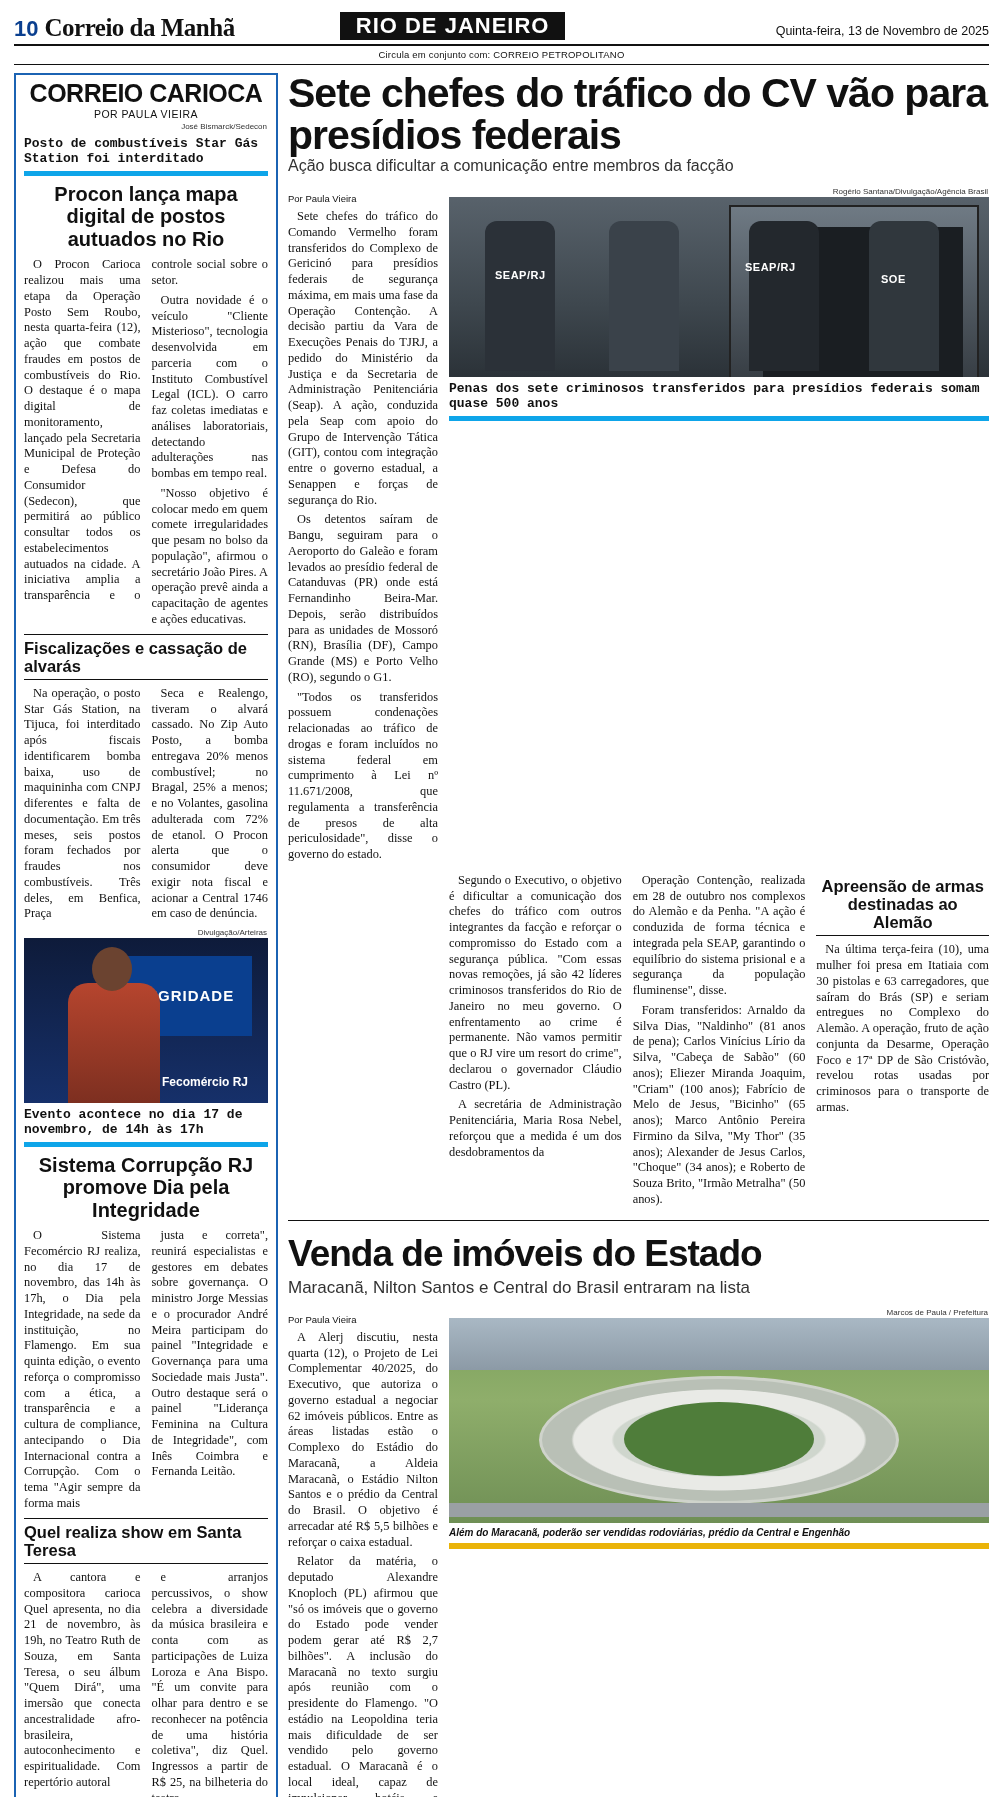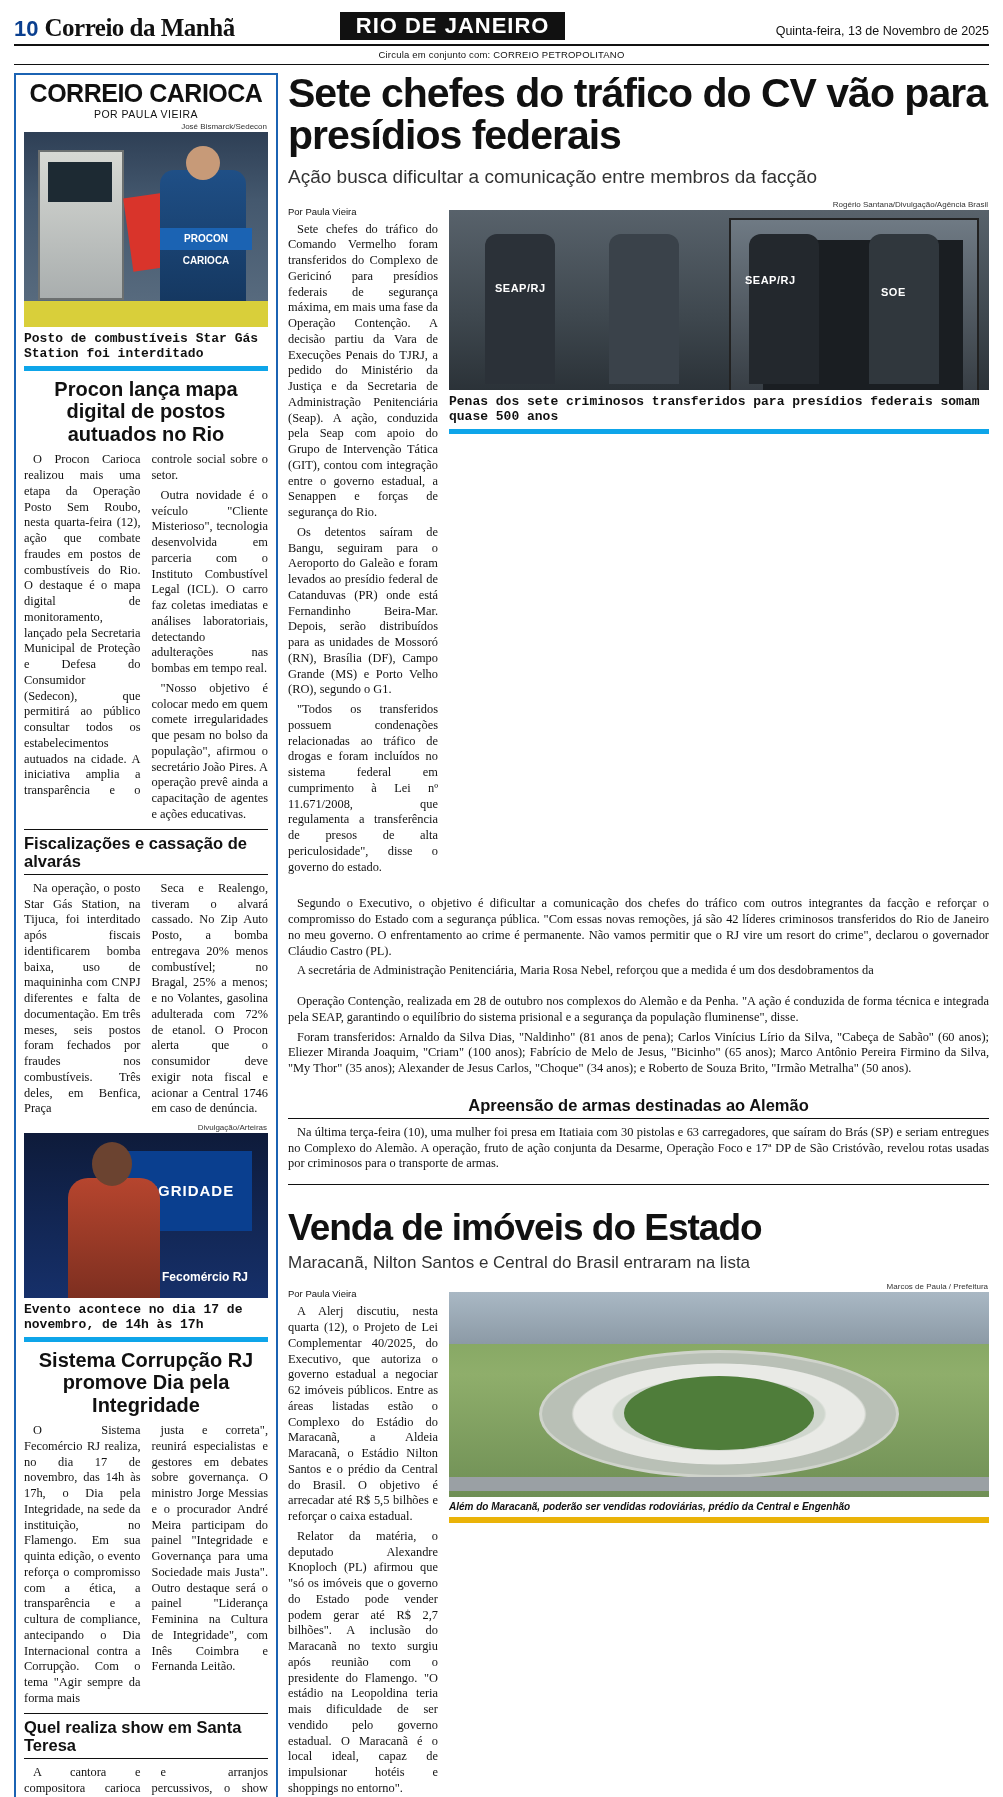--- a/index.html
+++ b/index.html
@@ -77,22 +77,22 @@
     padding:4px 0 4px 0; margin:6px 0 6px 0; line-height:1.1; color:#111;
   }
   .subhead.center { text-align:center; }
 
   
   .main-headline {
     font-family:"Liberation Sans", sans-serif; font-weight:bold;
     font-size:41px; line-height:1.02; letter-spacing:-1px; color:#111; margin:0;
   }
   .main-sub {
-    font-family:"Liberation Sans", sans-serif; font-size:19px; color:#333;
-    margin-top:9px; line-height:1.15;
+    font-family:"Liberation Sans", sans-serif; font-size:16px; color:#333;
+    line-height:1.15;
   }
   .byline {
     font-family:"Liberation Sans", sans-serif; font-size:9.5px; color:#111;
     margin:8px 0 5px 0;
   }
   .cols3 { display:flex; gap:11px; }
   .c { flex:1; }
   .hr-thin { border-top:1px solid #111; margin:8px 0 0 0; }
 
   .headline-m {
@@ -176,31 +176,20 @@
 
   <div class="grid">
 
     <div class="col-left">
 
       <div class="carioca-box">
         <div class="carioca-title">CORREIO CARIOCA</div>
         <div class="carioca-sub">POR PAULA VIEIRA</div>
 
         <div class="credit">José Bismarck/Sedecon</div>
-        <div class="ph ph-gas photo">
-          <div class="pump"></div>
-          <div class="pumpscreen"></div>
-          <div class="redlabel"></div>
-          <div class="person"></div>
-          <div class="head"></div>
-          <div class="badge">
-              <span>PROCON CARIOCA</span>
-            </div>
-          <div class="yellow"></div>
-        </div>
         <div class="cap">Posto de combustíveis Star Gás Station foi interditado</div>
 
         <div class="headline-s">Procon lança mapa digital de postos autuados no Rio</div>
 
         <div class="two-col">
           <p>O Procon Carioca realizou mais uma etapa da Operação Posto Sem Roubo, nesta quarta-feira (12), ação que combate fraudes em postos de combustíveis do Rio. O destaque é o mapa digital de monitoramento, lançado pela Secretaria Municipal de Proteção e Defesa do Consumidor (Sedecon), que permitirá ao público consultar todos os estabelecimentos autuados na cidade. A iniciativa amplia a transparência e o controle social sobre o setor.</p>
           <p>Outra novidade é o veículo "Cliente Misterioso", tecnologia desenvolvida em parceria com o Instituto Combustível Legal (ICL). O carro faz coletas imediatas e análises laboratoriais, detectando adulterações nas bombas em tempo real.</p>
           <p>"Nosso objetivo é colocar medo em quem comete irregularidades que pesam no bolso da população", afirmou o secretário João Pires. A operação prevê ainda a capacitação de agentes e ações educativas.</p>
         </div>
 
@@ -261,21 +250,21 @@
             <div class="agent a3"></div>
             <div class="agent a4"></div>
             <div class="txt" style="left:46px; bottom:96px;">SEAP/RJ</div>
             <div class="txt" style="left:296px; bottom:104px;">SEAP/RJ</div>
             <div class="txt" style="left:432px; bottom:92px;">SOE</div>
           </div>
           <div class="cap">Penas dos sete criminosos transferidos para presídios federais somam quase 500 anos</div>
         </div>
       </div>
 
-      <div class="cols3" style="margin-top:6px;flex-direction:column;">
+      <div class="cols3" style="margin-top:6px;">
         <div class="c" style="width:150px; flex:none;"></div>
         <div class="c">
           <div class="col-text">
             <p>Segundo o Executivo, o objetivo é dificultar a comunicação dos chefes do tráfico com outros integrantes da facção e reforçar o compromisso do Estado com a segurança pública. "Com essas novas remoções, já são 42 líderes criminosos transferidos do Rio de Janeiro no meu governo. O enfrentamento ao crime é permanente. Não vamos permitir que o RJ vire um resort do crime", declarou o governador Cláudio Castro (PL).</p>
             <p>A secretária de Administração Penitenciária, Maria Rosa Nebel, reforçou que a medida é um dos desdobramentos da</p>
           </div>
         </div>
         <div class="c">
           <div class="col-text">
             <p>Operação Contenção, realizada em 28 de outubro nos complexos do Alemão e da Penha. "A ação é conduzida de forma técnica e integrada pela SEAP, garantindo o equilíbrio do sistema prisional e a segurança da população fluminense", disse.</p>
@@ -285,21 +274,21 @@
         <div class="c">
           <div class="subhead center" style="border-top:none; margin-top:0;">Apreensão de armas destinadas ao Alemão</div>
           <div class="col-text">
             <p>Na última terça-feira (10), uma mulher foi presa em Itatiaia com 30 pistolas e 63 carregadores, que saíram do Brás (SP) e seriam entregues no Complexo do Alemão. A operação, fruto de ação conjunta da Desarme, Operação Foco e 17ª DP de São Cristóvão, revelou rotas usadas por criminosos para o transporte de armas.</p>
           </div>
         </div>
       </div>
 
       <div class="hr-thin"></div>
 
-      <h2 class="headline-m" style="margin-top:24px;">Venda de imóveis do Estado</h2>
+      <h2 class="headline-m" style="margin-top:14px;">Venda de imóveis do Estado</h2>
       <div class="sub-m">Maracanã, Nilton Santos e Central do Brasil entraram na lista</div>
 
       <div class="cols3" style="margin-top:8px;">
         <div style="width:150px; flex:none;">
           <div class="byline">Por Paula Vieira</div>
           <div class="col-text">
             <p>A Alerj discutiu, nesta quarta (12), o Projeto de Lei Complementar 40/2025, do Executivo, que autoriza o governo estadual a negociar 62 imóveis públicos. Entre as áreas listadas estão o Complexo do Estádio do Maracanã, a Aldeia Maracanã, o Estádio Nilton Santos e o prédio da Central do Brasil. O objetivo é arrecadar até R$ 5,5 bilhões e reforçar o caixa estadual.</p>
             <p>Relator da matéria, o deputado Alexandre Knoploch (PL) afirmou que "só os imóveis que o governo do Estado pode vender podem gerar até R$ 2,7 bilhões". A inclusão do Maracanã no texto surgiu após reunião com o presidente do Flamengo. "O estádio na Leopoldina teria mais dificuldade de ser vendido pelo governo estadual. O Maracanã é o local ideal, capaz de impulsionar hotéis e shoppings no entorno".</p>
 
           </div>

